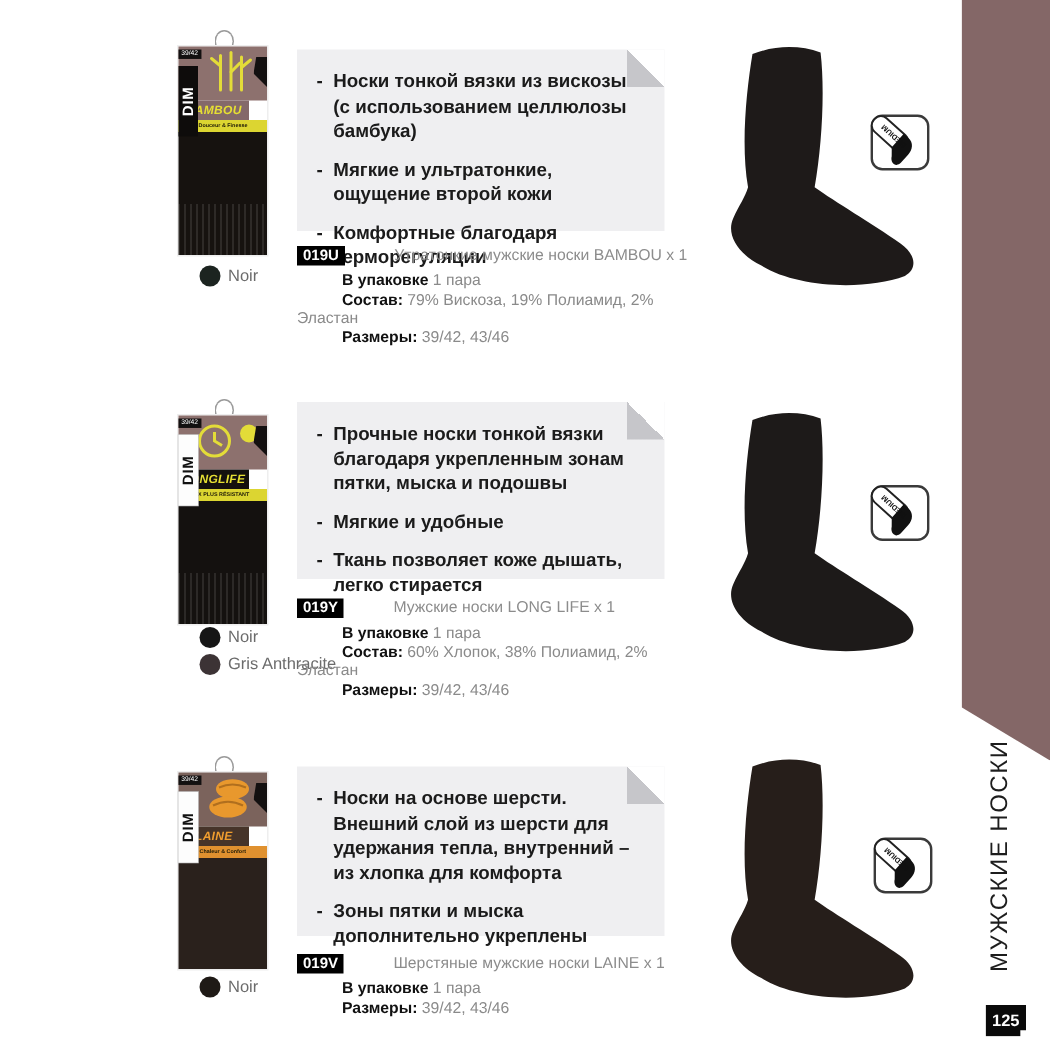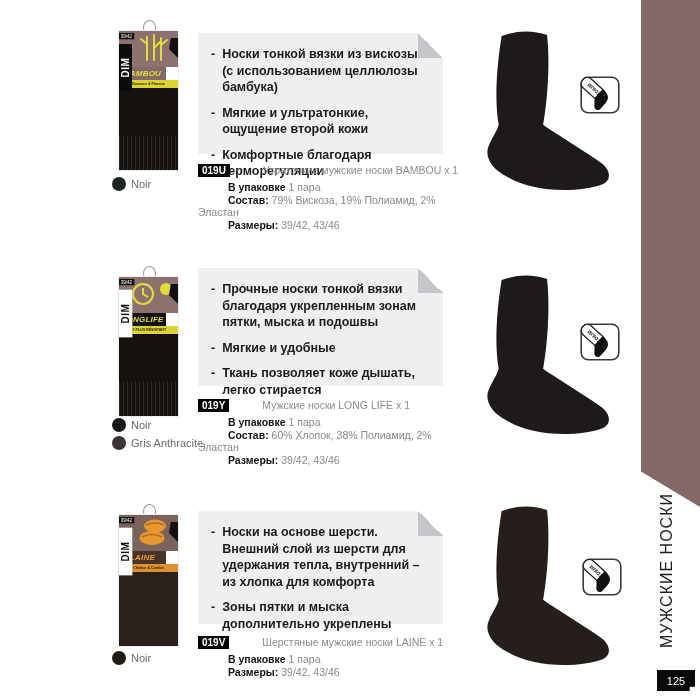--- a/index.html
+++ b/index.html
@@ -5,22 +5,22 @@
   html,body{margin:0;padding:0;background:#fff;}
   #page{position:relative;width:700px;height:700px;background:#ffffff;overflow:hidden;
         font-family:"Liberation Sans", sans-serif;}
 
   
   .side-block{position:absolute;left:641px;top:0;width:59px;height:507px;background:#846767;
               clip-path:polygon(0 0,100% 0,100% 100%,0 93%);}
   .side-title{position:absolute;left:658px;top:506px;height:142px;width:22px;
               writing-mode:vertical-rl;transform:rotate(180deg);
               font-size:16px;letter-spacing:1px;color:#1d1d1d;white-space:nowrap;}
-  .page-badge{position:absolute;left:657px;top:670px;width:38px;height:21px;background:#0a0a0a;
-              color:#fff;font-size:11px;font-weight:normal;display:flex;align-items:center;justify-content:center;
+  .page-badge{position:absolute;left:657px;top:670px;width:27px;height:21px;background:#0a0a0a;
+              color:#fff;font-size:11px;font-weight:bold;display:flex;align-items:center;justify-content:center;
               clip-path:polygon(0 0,100% 0,100% 80%,86% 80%,86% 100%,0 100%);}
 
   
   .hook{position:absolute;width:11px;height:13px;border:1.5px solid #9a9a9a;border-bottom-color:transparent;
         border-radius:50%;}
   .card{position:absolute;width:59px;background:#fff;box-shadow:0 0 0 1px #eee;}
   .illus{position:absolute;left:0;top:0;right:0;height:36px;background:#8d716e;overflow:hidden;}
   .illus.brown{background:#7b635c;}
   .chip{position:absolute;left:0;top:2px;background:#121010;color:#fff;font-size:5px;line-height:7px;
         padding:0 2px;transform:scale(.9);transform-origin:left top;z-index:3;}
@@ -34,21 +34,21 @@
   .linestrip{position:absolute;left:0;right:12px;top:36px;height:13px;display:flex;align-items:center;
              justify-content:center;font-weight:bold;font-style:italic;font-size:8px;letter-spacing:.2px;}
   .tagstrip{position:absolute;left:0;right:0;top:49px;height:8px;display:flex;align-items:center;
             justify-content:center;font-size:5px;color:#201c08;overflow:hidden;}
   .tagstrip span{transform:scale(.72);white-space:nowrap;font-weight:bold;}
   .sockbody{position:absolute;left:0;right:0;top:57px;bottom:0;}
   .sockbody.rib::after{content:"";position:absolute;left:0;right:0;bottom:0;height:42%;
       background:repeating-linear-gradient(90deg,rgba(255,255,255,.10) 0 1px,transparent 1px 4px);}
 
   
-  .colors{position:absolute;display:flex;flex-direction:column;gap:4px;}
+  .colors{position:absolute;display:flex;flex-direction:column;gap:4px;margin-left:21px;}
   .colorrow{display:flex;align-items:center;gap:5px;}
   .dot{width:14px;height:14px;border-radius:50%;}
   .colorname{font-size:11px;color:#6b6b6b;}
 
   
   .descbox{position:absolute;width:245px;background:#efeff1;padding:13px 14px 10px 13px;box-sizing:border-box;}
   .fold{position:absolute;top:0;right:0;width:25px;height:25px;
         background:linear-gradient(to bottom left,#ffffff 0 50%,#c6c6ca 50% 100%);}
   .bullet{display:flex;font-size:12.5px;font-weight:600;color:#1b1b1b;line-height:1.32;margin-bottom:9px;}
   .bullet::before{content:"-";margin-right:7px;}

